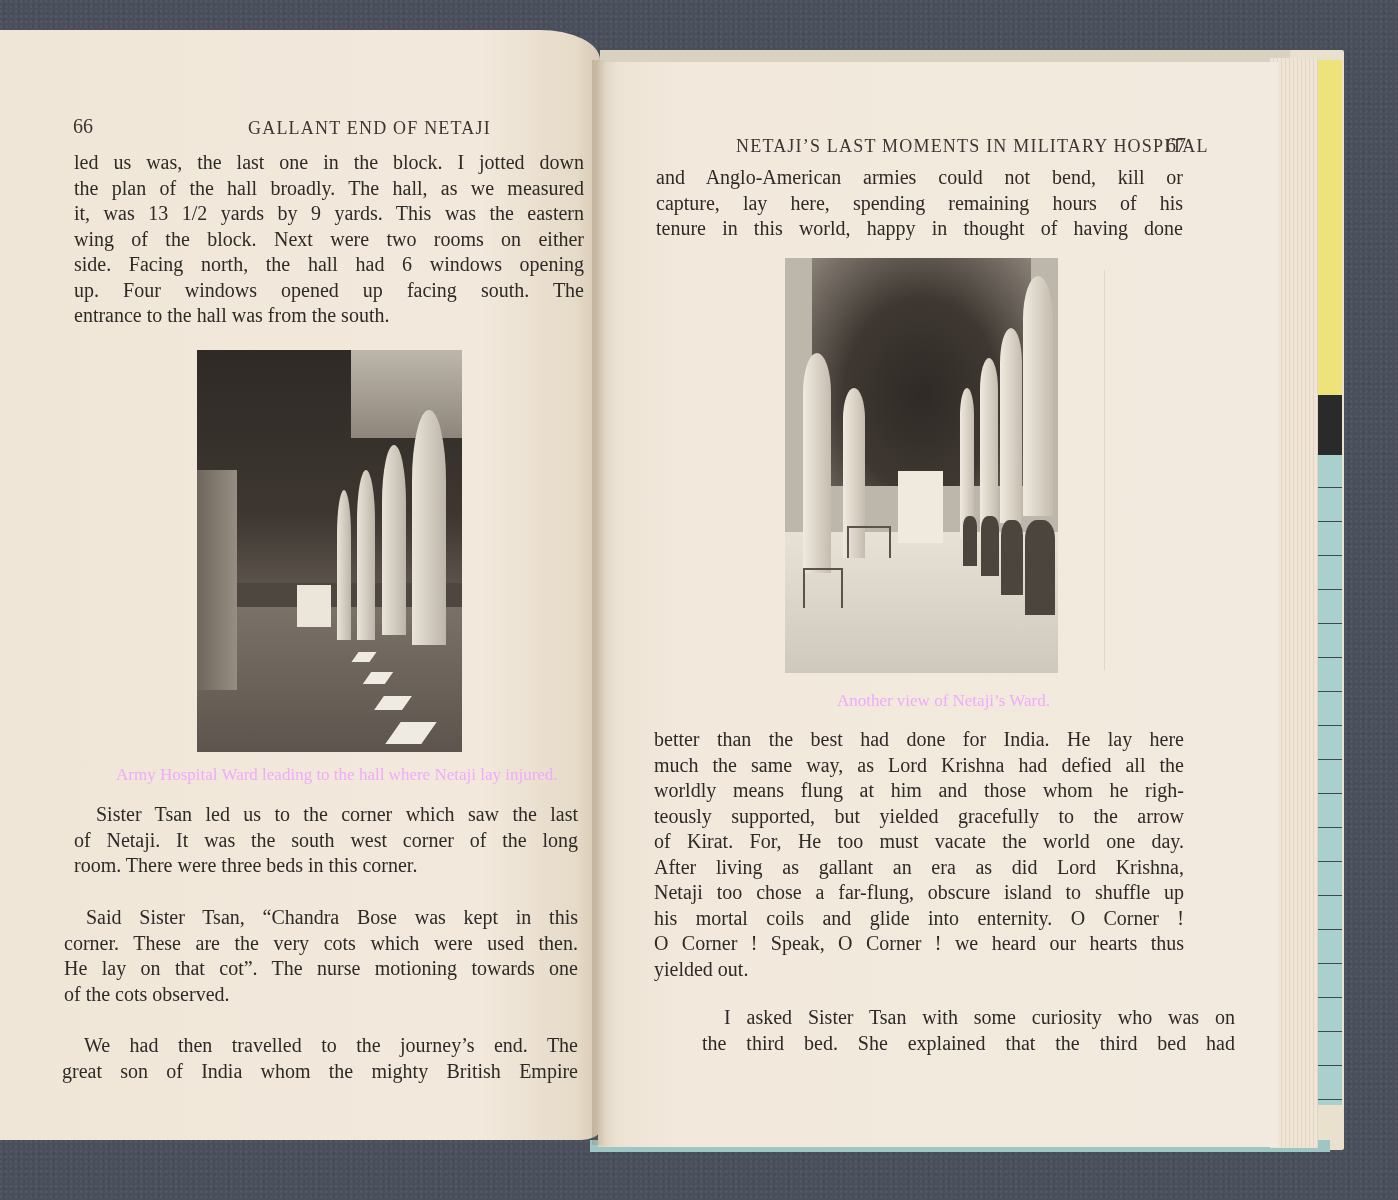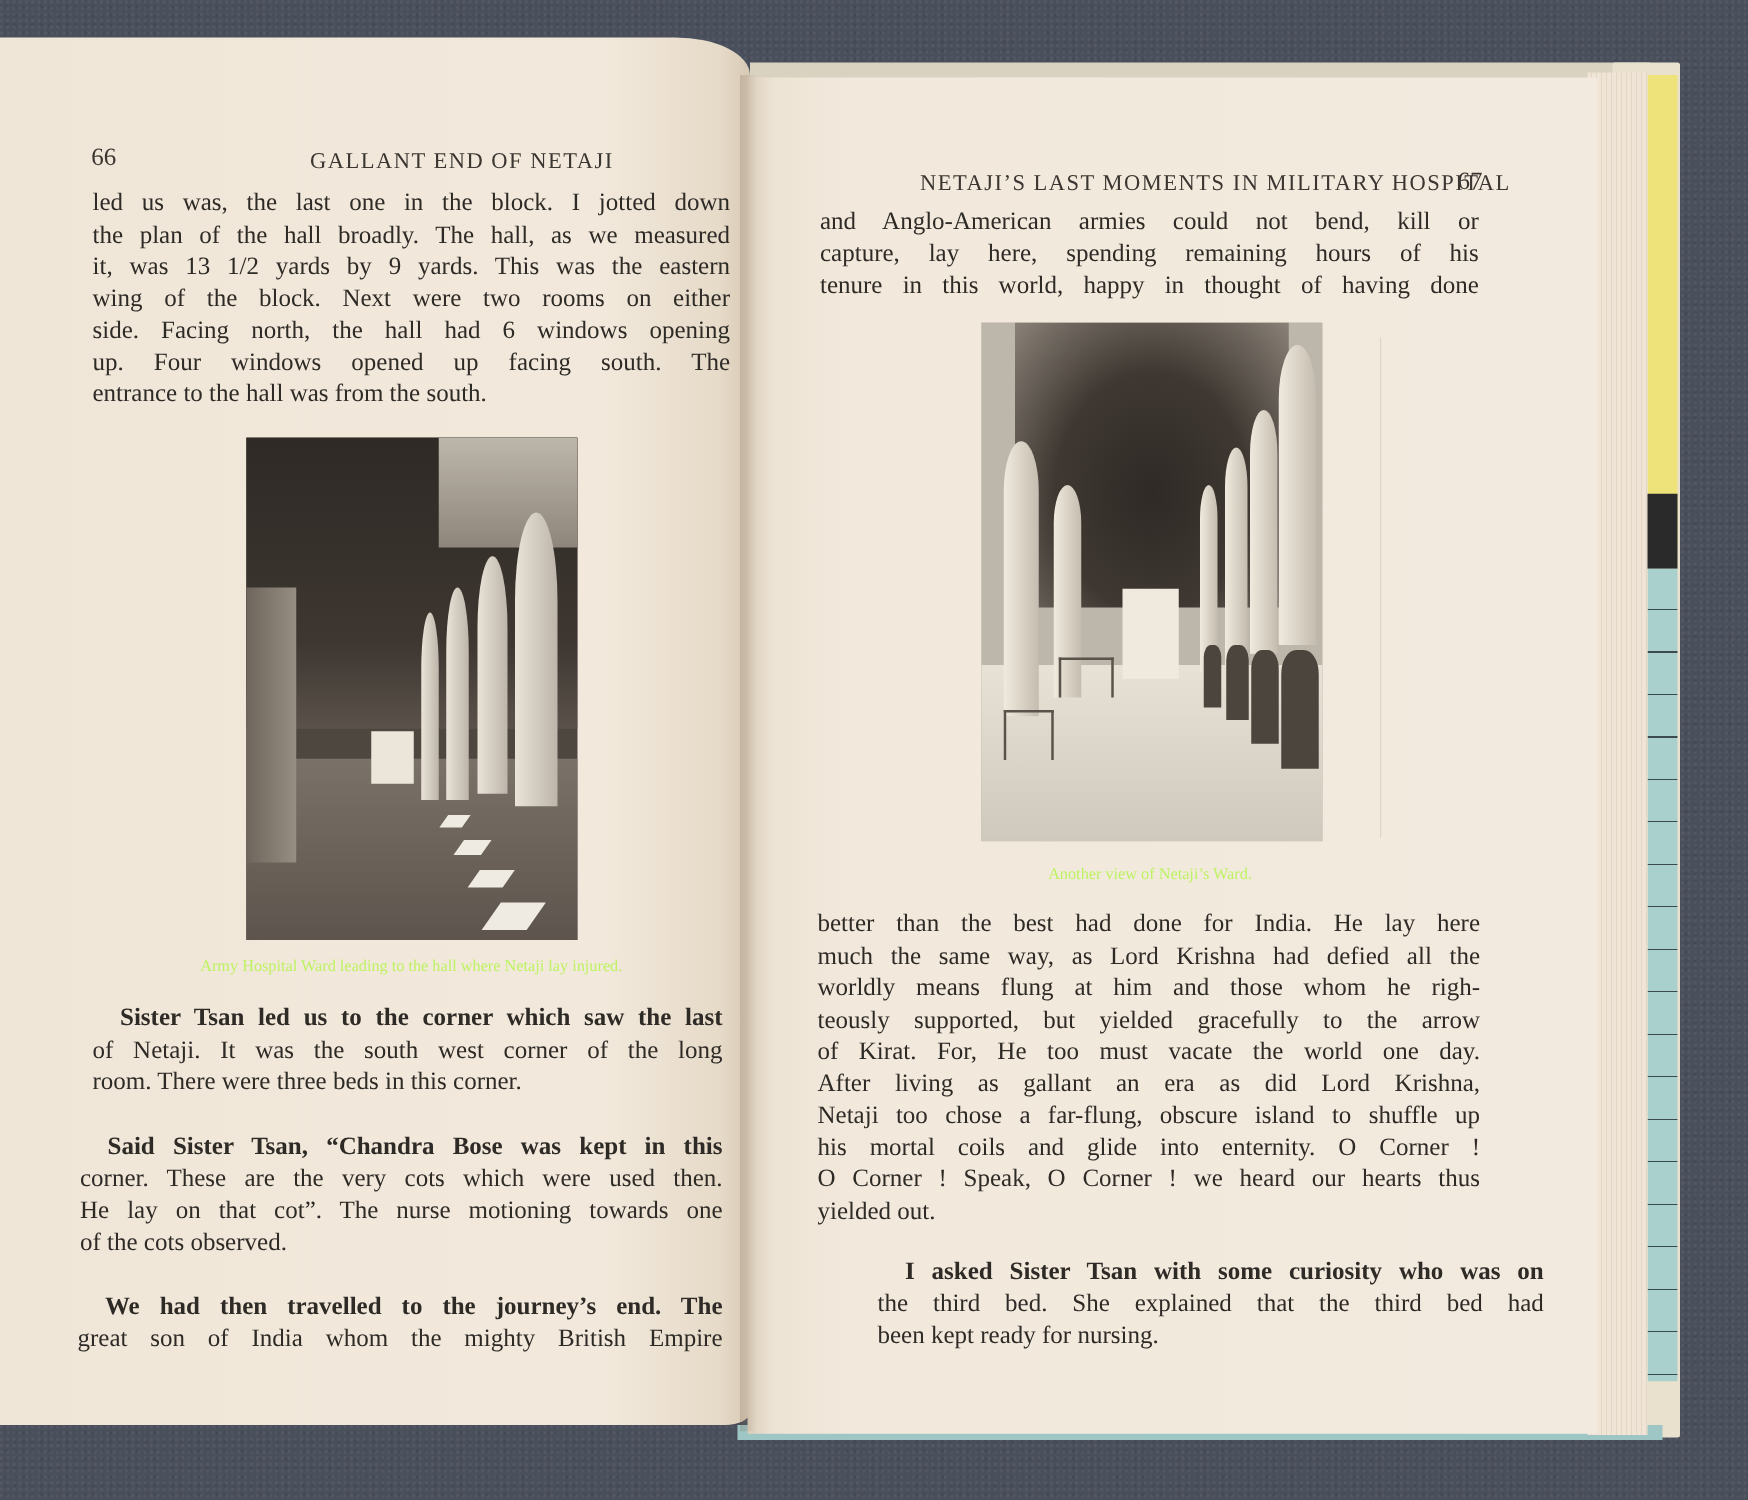--- a/index.html
+++ b/index.html
@@ -56,28 +56,28 @@
     font-variant: small-caps;
   }
   .page-num { position: absolute; font-size: 20px; color: #3b3631; }
 
   .text-block {
     position: absolute; font-size: 20px; line-height: 25.5px; color: #2e2a26;
     text-align: justify;
   }
   .text-block .line { display: block; text-align: justify; text-align-last: justify; white-space: nowrap; }
   .text-block .line.last { text-align-last: left; }
-  .indent { padding-left: 22px; font-weight: bold; }
+  .indent { padding-left: 22px; }
 
   .photo {
     position: absolute; overflow: hidden;
     background: #6b635a;
   }
   .caption {
-    position: absolute; font-size: 13px; color: #bef264; text-align: center; white-space: nowrap;
+    position: absolute; font-size: 17px; color: #f0abfc; text-align: right; white-space: nowrap;
   }
 
   
   .photo-left { left: 197px; top: 350px; width: 265px; height: 402px; background: #4e4740; }
   .pl-ceiling { position: absolute; left: 0; top: 0; width: 100%; height: 58%; background: linear-gradient(180deg, #2f2a26 0%, #3d3631 70%, #5a524a 100%); }
   .pl-sky { position: absolute; right: 0; top: 0; width: 42%; height: 22%; background: linear-gradient(180deg, #bdb6ab, #8e867b); }
   .pl-floor { position: absolute; left: 0; bottom: 0; width: 100%; height: 36%; background: linear-gradient(180deg, #7a7168, #5d554d); }
   .pl-arch { position: absolute; background: linear-gradient(90deg, #e9e3d8, #bdb5a9); border-radius: 50% 50% 0 0 / 30% 30% 0 0; }
   .pl-door { position: absolute; left: 100px; top: 235px; width: 34px; height: 42px; background: #ece6da; }
   .pl-wall { position: absolute; left: 0; top: 120px; width: 40px; height: 220px; background: linear-gradient(90deg, #6e665c, #968e82); }
@@ -195,15 +195,14 @@
     <span class="line">After living as gallant an era as did Lord Krishna,</span>
     <span class="line">Netaji too chose a far-flung, obscure island to shuffle up</span>
     <span class="line">his mortal coils and glide into enternity. O Corner !</span>
     <span class="line">O Corner ! Speak, O Corner ! we heard our hearts thus</span>
     <span class="line last">yielded out.</span>
   </div>
 
   <div class="text-block" style="left:654px; top:1005px; width:533px;margin-left:48px;">
     <span class="line indent">I asked Sister Tsan with some curiosity who was on</span>
     <span class="line">the third bed. She explained that the third bed had</span>
-    <span class="line last">been kept ready for nursing.</span>
   </div>
 </div>
 
 </body></html>

